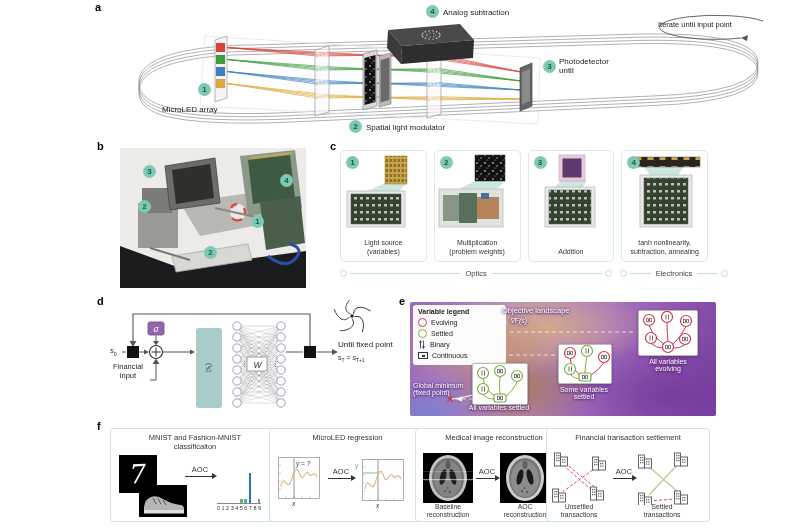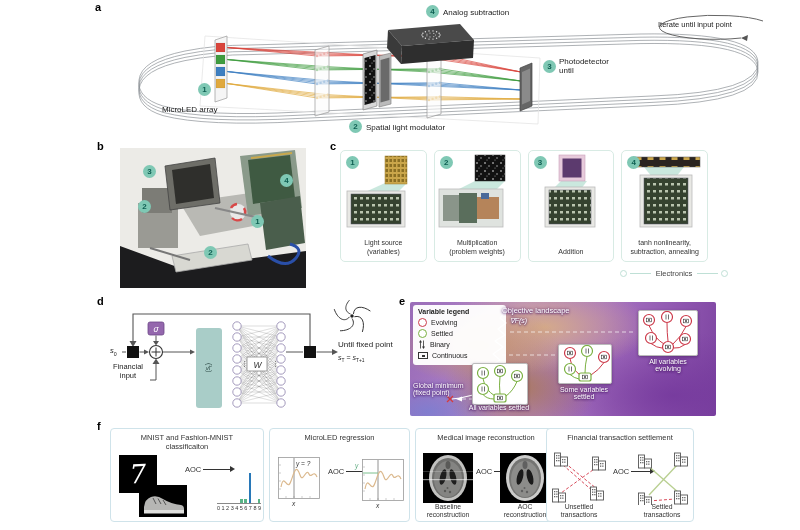--- a/index.html
+++ b/index.html
@@ -42,23 +42,23 @@
   .legend{position:absolute;left:3px;top:3px;width:84px;background:rgba(255,255,255,.96);border-radius:3px;padding:3px 4px 4px 5px;}
   .lg-title{font-size:7px;font-weight:bold;color:#222;margin-bottom:2px;}
   .lg-row{display:flex;align-items:center;gap:4px;height:11px;}
   .lg-label{font-size:7px;color:#222;}
   .lg-circle{width:7px;height:7px;border-radius:50%;border:1.6px solid;background:#fff;flex:0 0 auto;}
   .lg-cont{width:8px;height:5px;border:1px solid #333;display:flex;align-items:center;justify-content:center;flex:0 0 auto;}
   .lg-cont i{width:3px;height:2px;background:#333;display:block;}
   .wtext{position:absolute;color:#fff;font-size:7.5px;text-shadow:0 0 3px rgba(80,30,110,.95),0 1px 2px rgba(80,30,110,.9);}
   .inset{position:absolute;background:#fff;border:1px solid #bbb;border-radius:2px;box-shadow:0 1px 3px rgba(40,10,60,.4);}
   
-  .fcard{position:absolute;top:428px;height:92px;background:#fff;border:1.5px solid #cfe3ea;border-radius:4px;}
+  .fcard{position:absolute;top:428px;height:92px;background:#fff;border:1.5px solid #cfe3ea;border-radius:4px;padding-left:16px;}
   .ftitle{position:absolute;top:4px;left:0;width:100%;text-align:center;font-size:7.5px;line-height:1.25;color:#333;}
-  .aoc{position:absolute;display:flex;flex-direction:row;align-items:center;gap:2px;}
+  .aoc{position:absolute;display:flex;flex-direction:column;align-items:center;gap:2px;}
   .aoc-t{font-size:7.5px;color:#333;}
   .aoc-a{height:0;border-top:1.2px solid #333;position:relative;}
   .aoc-a::after{content:"";position:absolute;right:-2px;top:-3.6px;border-left:5px solid #333;border-top:3px solid transparent;border-bottom:3px solid transparent;}
   .blackimg{position:absolute;background:#000;overflow:hidden;}
   .digit7{width:100%;height:100%;display:flex;align-items:center;justify-content:center;color:#fff;
           font-family:"DejaVu Serif",serif;font-style:italic;font-size:26px;transform:rotate(-3deg);}
   .chart{position:absolute;left:106px;top:30px;width:44px;height:56px;}
   .axis{position:absolute;left:0;right:0;top:44px;height:1px;background:#888;}
   .bar{position:absolute;width:2.6px;}
   .digits{position:absolute;left:0;top:46px;width:100%;display:flex;justify-content:space-between;font-size:5.5px;color:#333;}
@@ -340,20 +340,27 @@
       <svg class="abs" style="left:0;top:2px" width="84" height="76">
         <polygon points="22,14 62,14 54,24 30,24" fill="#9fd6c2" opacity="0.55"></polygon>
         <rect x="12" y="4" width="66" height="10" fill="url(#goldstrip)" stroke="#555" stroke-width="0.5"></rect>
         <rect x="18" y="22" width="52" height="52" fill="#e8e8e4" stroke="#bbb" stroke-width="0.8"></rect>
         <rect x="22" y="25" width="44" height="46" fill="url(#pcbdots)" stroke="#556" stroke-width="0.5"></rect>
       </svg>
       <div class="badge c-badge">4</div>
       <div class="c-cap pre">tanh nonlinearity,
 subtraction, annealing</div>
     </div>
+  </div>
+  <div class="bracket" style="left:340px;top:269px;width:272px">
+    <span class="bdot"></span>
+      <span class="bline"></span>
+    <span class="blabel">Optics</span>
+    <span class="bline"></span>
+      <span class="bdot"></span>
   </div>
   <div class="bracket" style="left:620px;top:269px;width:108px">
     <span class="bdot"></span>
       <span class="bline"></span>
     <span class="blabel">Electronics</span>
     <span class="bline"></span>
       <span class="bdot"></span>
   </div>
 
   <span class="plabel" style="left:97px;top:295px">d</span>

